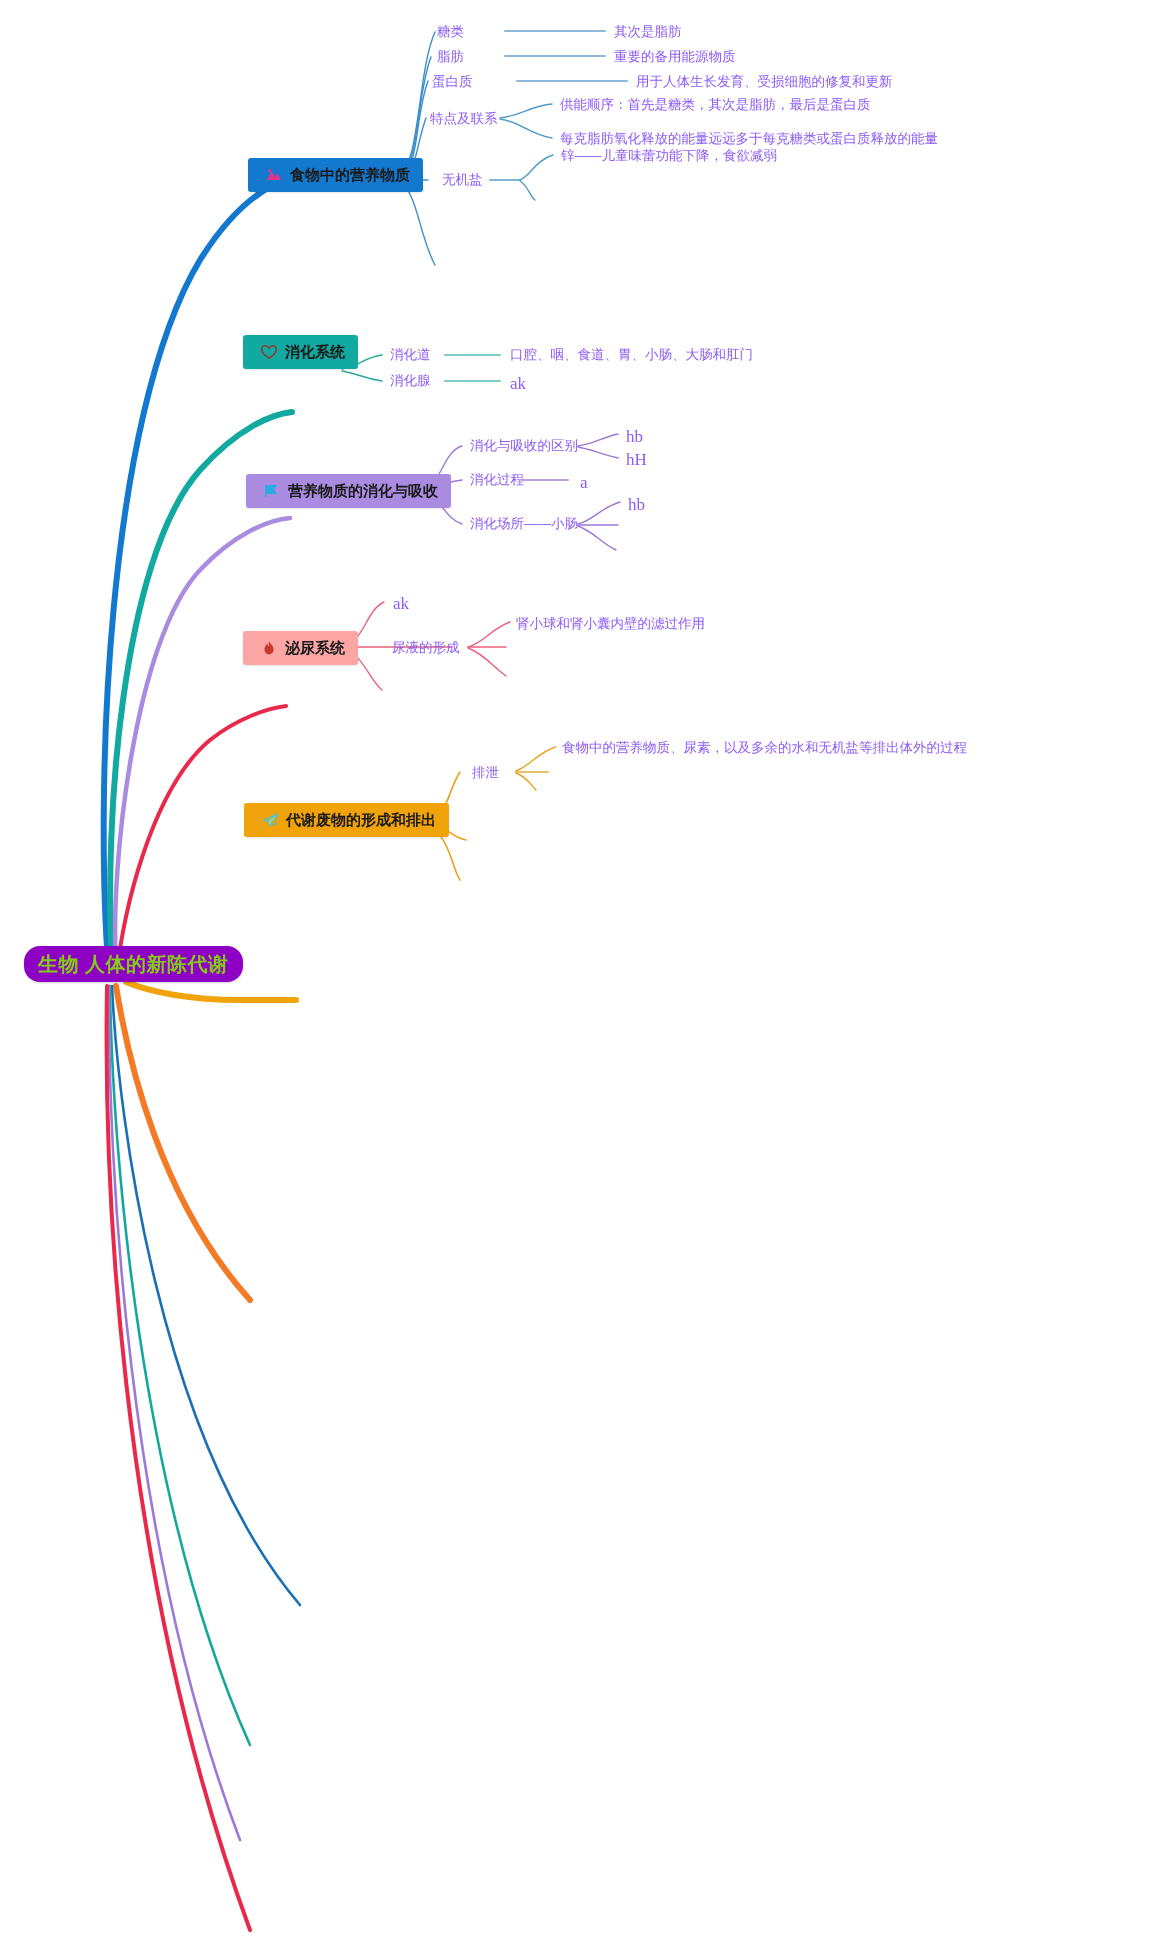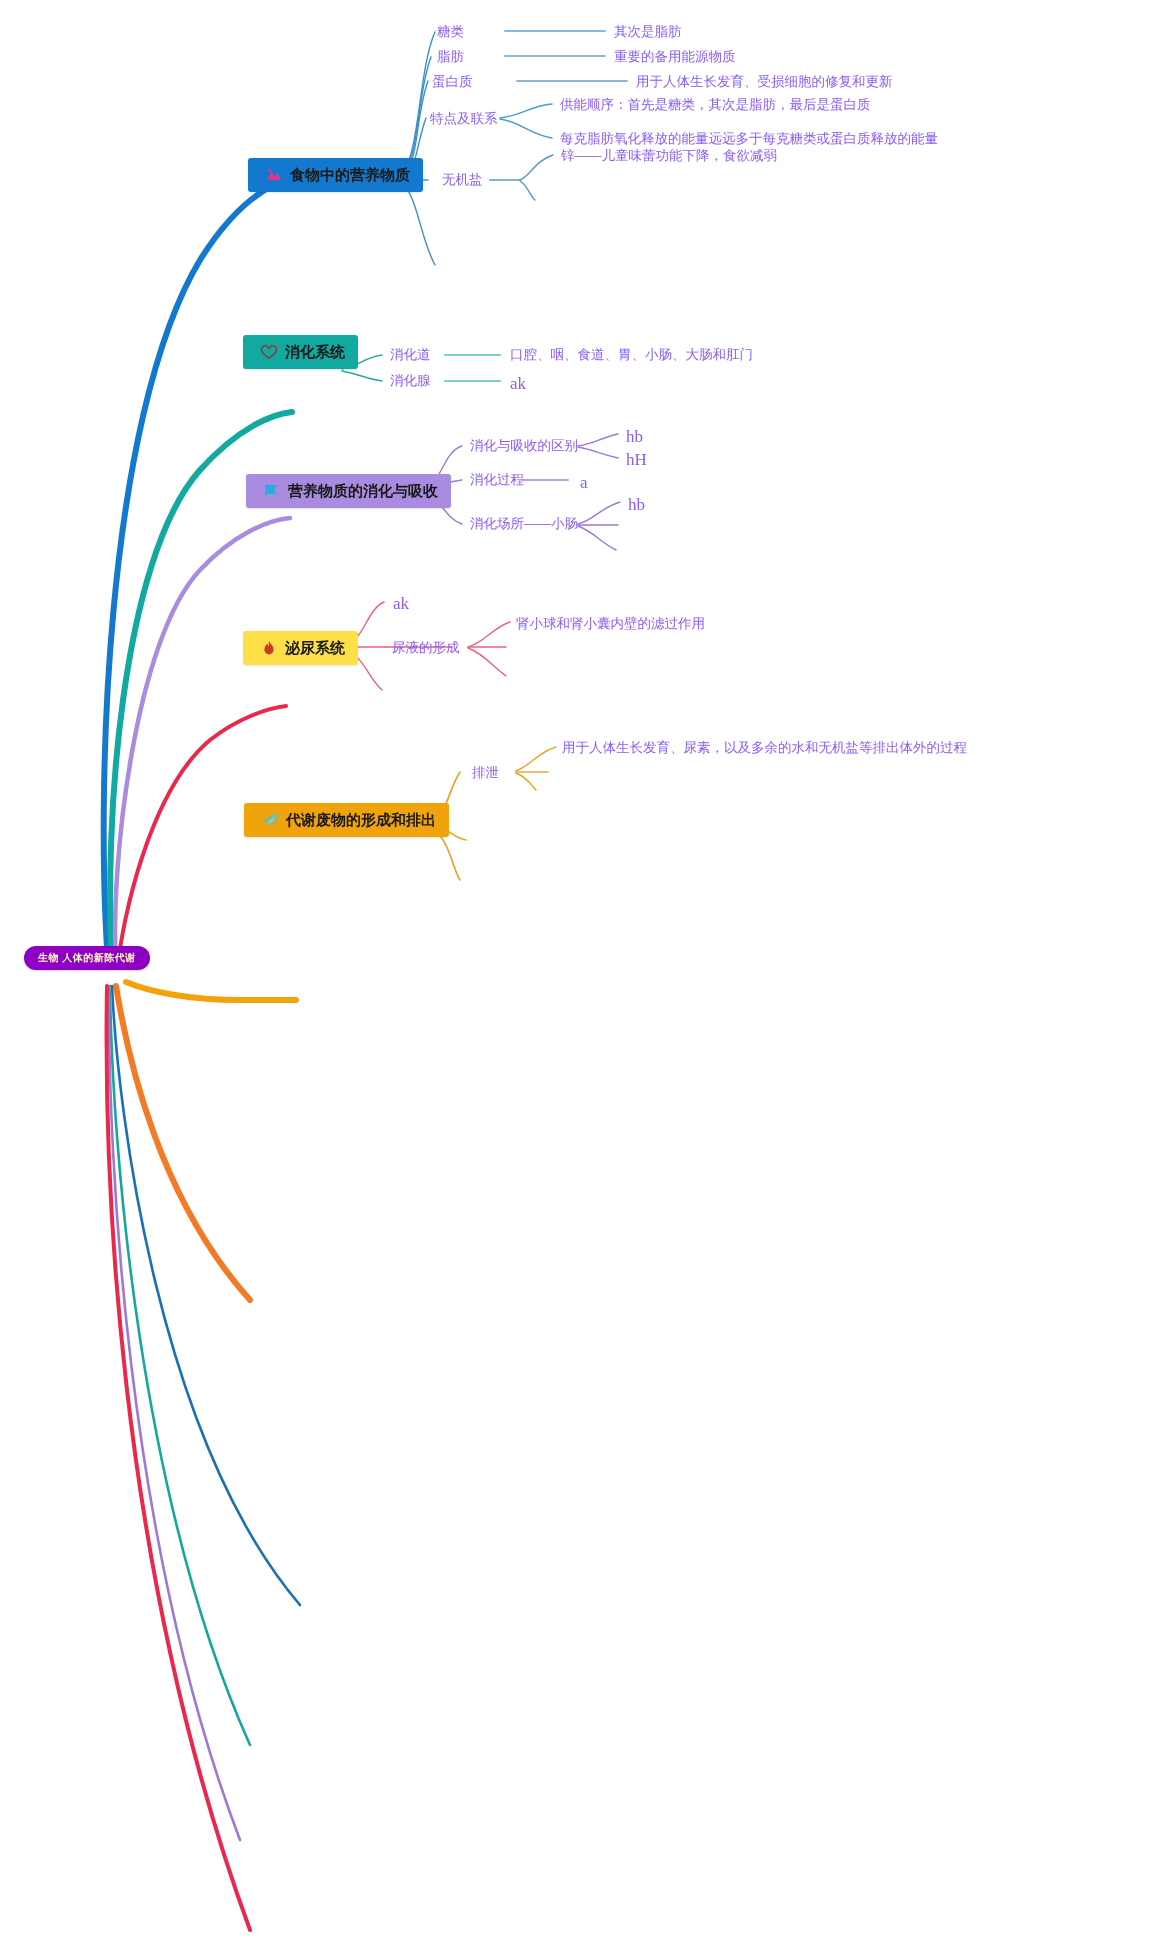--- a/index.html
+++ b/index.html
@@ -4,22 +4,22 @@
 <style>
   html,body{margin:0;padding:0;background:#ffffff;}
   body{font-family:"Liberation Sans","DejaVu Sans",sans-serif;}
   #canvas{position:relative;width:1159px;height:1940px;background:#fff;overflow:hidden;}
   #wires{position:absolute;left:0;top:0;width:1159px;height:1940px;pointer-events:none;}
 
   .node{position:absolute;display:flex;align-items:center;box-sizing:border-box;}
 
   
   .root{
-    background:#8E00C4;border-radius:16px;color:#fef9c3;
-    font-size:10px;font-weight:bold;letter-spacing:.5px;
+    background:#8E00C4;border-radius:16px;color:#84cc16;
+    font-size:20px;font-weight:bold;letter-spacing:.5px;
     padding:6px 14px;white-space:nowrap;line-height:1.2;
     box-shadow:0 1px 2px rgba(0,0,0,.18);
   }
   
   .l1{
     color:#1a1a1a;font-size:15px;font-weight:bold;white-space:nowrap;
     padding:7px 13px 7px 16px;border-radius:3px;line-height:1.2;
     box-shadow:0 1px 2px rgba(0,0,0,.10);
   }
   .l1 .ico{display:inline-flex;align-items:center;justify-content:center;width:20px;height:20px;margin-right:6px;flex:0 0 auto;}
@@ -188,21 +188,21 @@
   <div class="t2" style="left:470px;top:438px;"><span>消化与吸收的区别</span></div>
   <div class="t2 lat" style="left:626px;top:427px;"><span>hb</span></div>
   <div class="t2 lat" style="left:626px;top:450px;"><span>hH</span></div>
 
   <div class="t2" style="left:470px;top:472px;"><span>消化过程</span></div>
   <div class="t2 lat" style="left:580px;top:473px;"><span>a</span></div>
 
   <div class="t2" style="left:470px;top:516px;"><span>消化场所——小肠</span></div>
   <div class="t2 lat" style="left:628px;top:495px;"><span>hb</span></div>
 
-  <div class="node l1" style="left:243px;top:631px;background:#fde047;">
+  <div class="node l1" style="left:243px;top:631px;background:#fca5a5;">
     <span class="ico">
       <svg width="18" height="16" viewBox="0 0 18 16">
         <path d="M9 1.2 C 10.6 4.2 13.6 5.6 13.6 9.2 C 13.6 12 11.5 14.4 9 14.4 C 6.5 14.4 4.4 12 4.4 9.2 C 4.4 6.2 6.4 5.4 7.2 3.4 C 7.8 5.2 8.4 5.6 9 6.2 C 9 4.4 8.4 2.8 9 1.2 Z" fill="#C73A2E"></path>
       </svg>
     </span>
     <span>泌尿系统</span>
   </div>
 
   <div class="t2 lat" style="left:393px;top:594px;"><span>ak</span></div>
   <div class="t2" style="left:392px;top:640px;"><span>尿液的形成</span></div>
@@ -212,15 +212,15 @@
     <span class="ico">
       <svg width="18" height="16" viewBox="0 0 18 16">
         <path d="M16 2 L2.5 8.2 L7 9.6 L15.6 2.6 L8.6 10.8 L8.6 14 L10.8 11.4 L14.2 12.8 Z" fill="none" stroke="#4FC3C7" stroke-width="1.3" stroke-linejoin="round"></path>
         <path d="M15.4 2.5 L7.4 9.4 L8.4 13.6 Z" fill="#79D4D8"></path>
       </svg>
     </span>
     <span>代谢废物的形成和排出</span>
   </div>
 
   <div class="t2" style="left:472px;top:765px;"><span>排泄</span></div>
-  <div class="t2" style="left:562px;top:740px;"><span>用于人体生长发育、尿素，以及多余的水和无机盐等排出体外的过程</span></div>
+  <div class="t2" style="left:562px;top:740px;"><span>食物中的营养物质、尿素，以及多余的水和无机盐等排出体外的过程</span></div>
 
 </div>
 
 </body></html>

